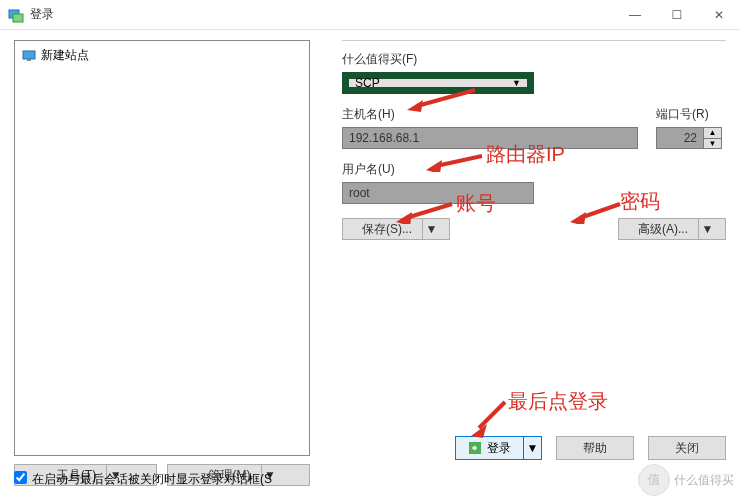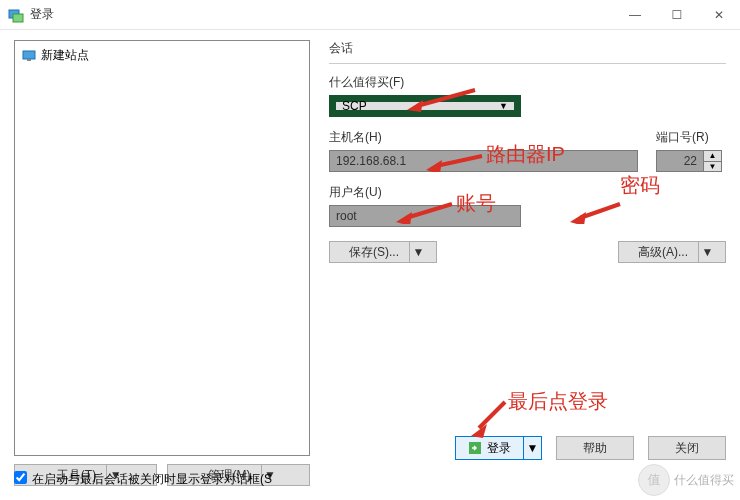--- a/index.html
+++ b/index.html
@@ -1,21 +1,21 @@
 <!DOCTYPE html>
 <html><head>
 <meta charset="utf-8">
 <style>
 * { box-sizing: border-box; margin: 0; padding: 0; font-family: "Microsoft YaHei", "Segoe UI", sans-serif; font-size: 12px; }
 body { background: #fff; width: 740px; height: 500px; position: relative; overflow: hidden; }
 .titlebar { height: 30px; display: flex; align-items: center; padding: 0 0 0 8px; background: #fff; border-bottom: 1px solid #e5e5e5; }
 .titlebar .icon { width: 16px; height: 16px; margin-right: 6px; }
 .titlebar .title { flex: 1; color: #333; }
 .titlebar .winbtn { width: 42px; height: 30px; display: flex; align-items: center; justify-content: center; color: #555; }
-.body { position: absolute; top: 30px; left: 0; right: 0; bottom: 0; padding: 10px 14px 14px 14px; display: flex; gap: 19px; }
+.body { position: absolute; top: 30px; left: 0; right: 0; bottom: 0; padding: 10px 14px 14px 14px; display: flex; gap: 32px; }
 .sites-panel { width: 296px; display: flex; flex-direction: column; }
 .sites-list { flex: 1; border: 1px solid #888; background: #fff; padding: 4px; overflow: auto; }
 .site-row { display: flex; align-items: center; gap: 5px; padding: 2px 3px; }
 .site-row .mini { width: 14px; height: 14px; }
 .btn-row { display: flex; gap: 10px; margin-top: 8px; }
 .wbtn { height: 22px; border: 1px solid #adadad; background: #e1e1e1; display: flex; align-items: center; justify-content: center; padding: 0 10px; color: #333; cursor: default; }
 .wbtn.split { padding: 0; text-align: right; }
 .wbtn.split .lbl { padding: 0 10px; }
 .wbtn.split .arrow { border-left: 1px solid #adadad; height: 100%; width: 18px; display: flex; align-items: center; justify-content: center; }
 .session { flex: 1; display: flex; flex-direction: column; position: relative; }
@@ -79,21 +79,20 @@
         <span class="arrow">▼</span>
       </div>
       <div class="wbtn split" style="flex:1">
         <span class="lbl">管理(M)</span>
         <span class="arrow">▼</span>
       </div>
     </div>
   </div>
 
   <div class="session">
-    <div class="grp-title">会话</div>
     <div class="grp-box">
       <div class="field">
         <div class="flabel">什么值得买(F)</div>
         <div class="select">
           <span>SCP</span>
           <span style="font-size:9px">▼</span>
         </div>
       </div>
       <div class="row">
         <div class="field host">
@@ -165,21 +164,21 @@
 <svg class="arrow-svg" style="left:394px;top:198px" width="60" height="26">
     <path d="M58 6 L12 20" stroke="#d93025" stroke-width="4"></path>
     <path d="M2 24 L18 14 L16 28 Z" fill="#d93025"></path>
   </svg>
 <div class="anno" style="left:456px;top:190px">账号</div>
 
 <svg class="arrow-svg" style="left:568px;top:198px" width="54" height="26">
     <path d="M52 6 L12 20" stroke="#d93025" stroke-width="4"></path>
     <path d="M2 24 L18 14 L16 28 Z" fill="#d93025"></path>
   </svg>
-<div class="anno" style="left:620px;top:172px">密码</div>
+<div class="anno" style="left:620px;top:188px">密码</div>
 
 <svg class="arrow-svg" style="left:465px;top:398px" width="44" height="44">
     <path d="M40 4 L14 30" stroke="#d93025" stroke-width="4"></path>
     <path d="M6 38 L22 26 L18 40 Z" fill="#d93025"></path>
   </svg>
 <div class="anno" style="left:508px;top:388px">最后点登录</div>
 
 <div class="watermark">
   <div class="circle">值</div>
   <span>什么值得买</span>

